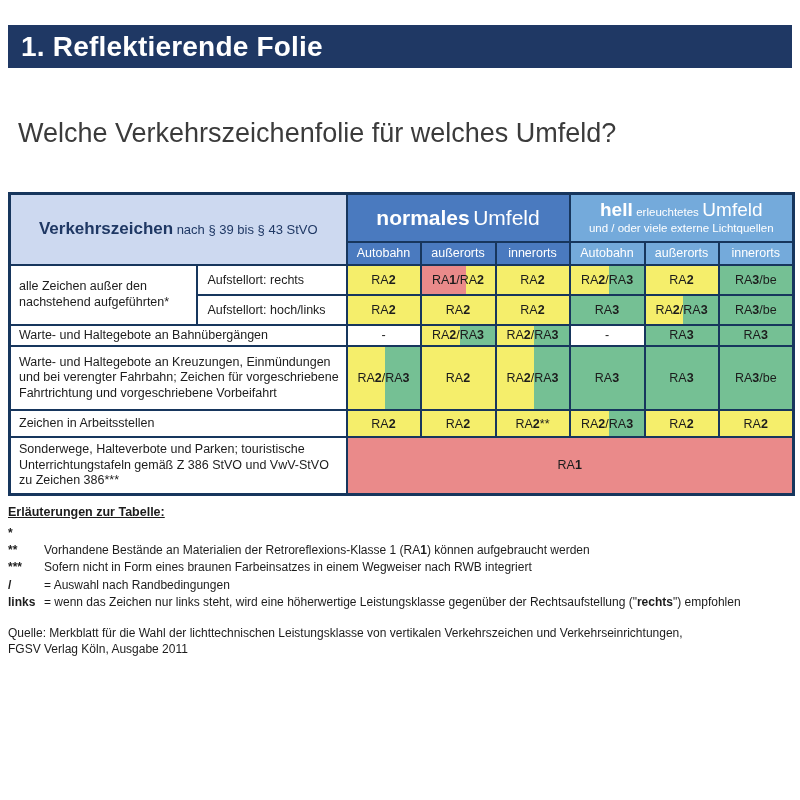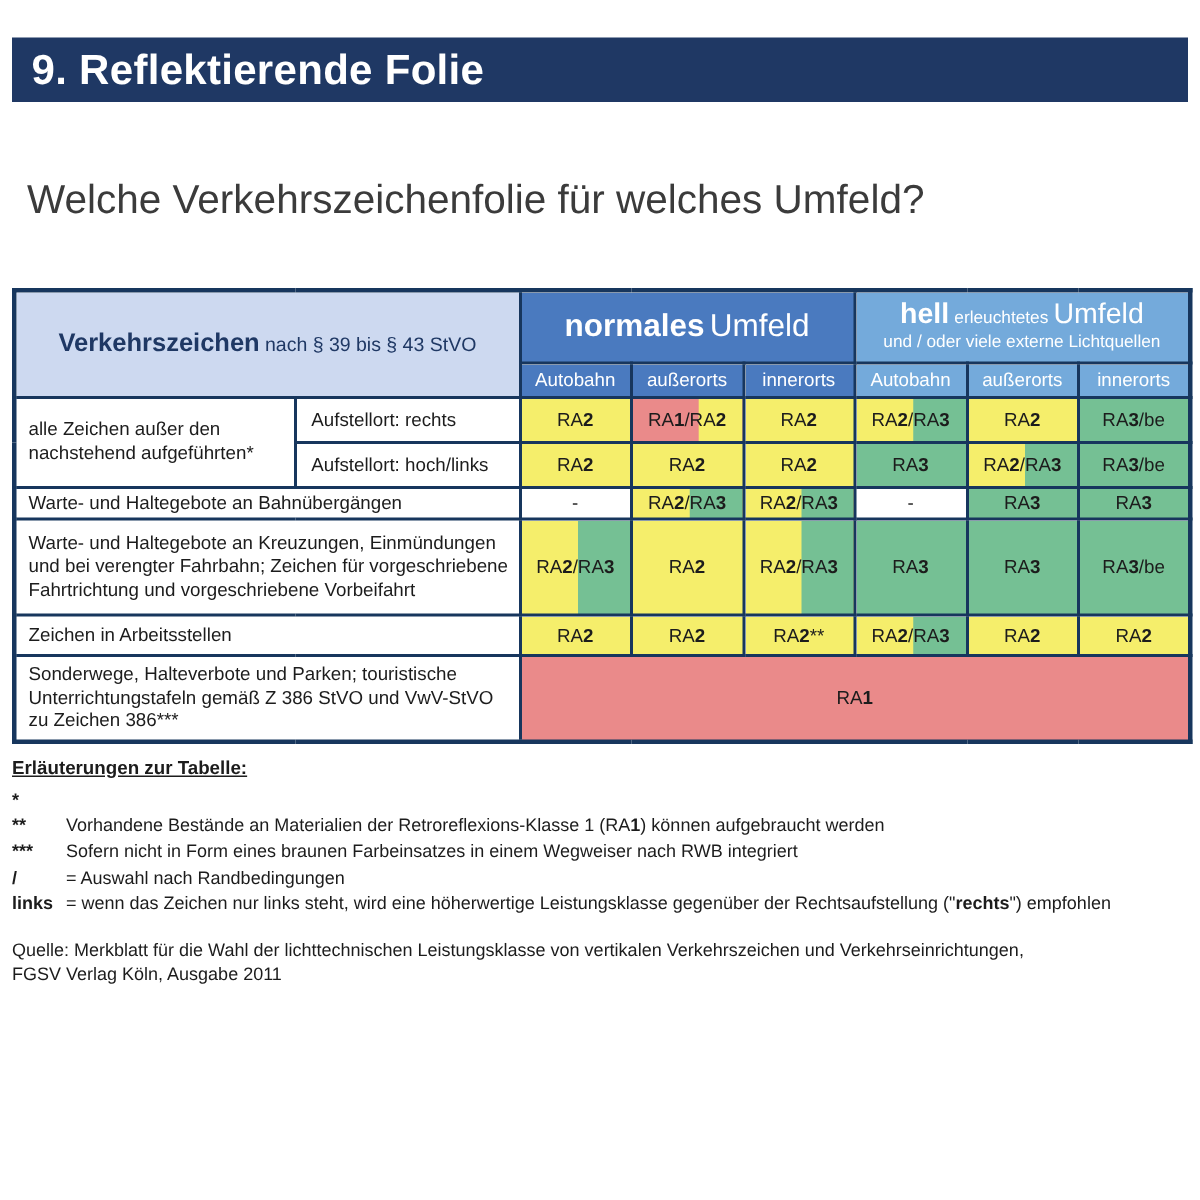--- a/index.html
+++ b/index.html
@@ -105,21 +105,21 @@
   .source{
     margin:13px 8px 0 8px;font-size:12px;line-height:16px;color:var(--ink);
   }
 </style>
 </head>
 <body>
 
 <div class="page">
 
   <header class="title-bar">
-    <h1>9. Reflektierende Folie</h1>
+    <h1>1. Reflektierende Folie</h1>
   </header>
 
   <h2 class="subtitle">Welche Verkehrszeichenfolie für welches Umfeld?</h2>
 
   <table class="foil">
     <colgroup>
       <col style="width:187px">
       <col style="width:150px">
       <col style="width:74px">
         <col style="width:75px">

